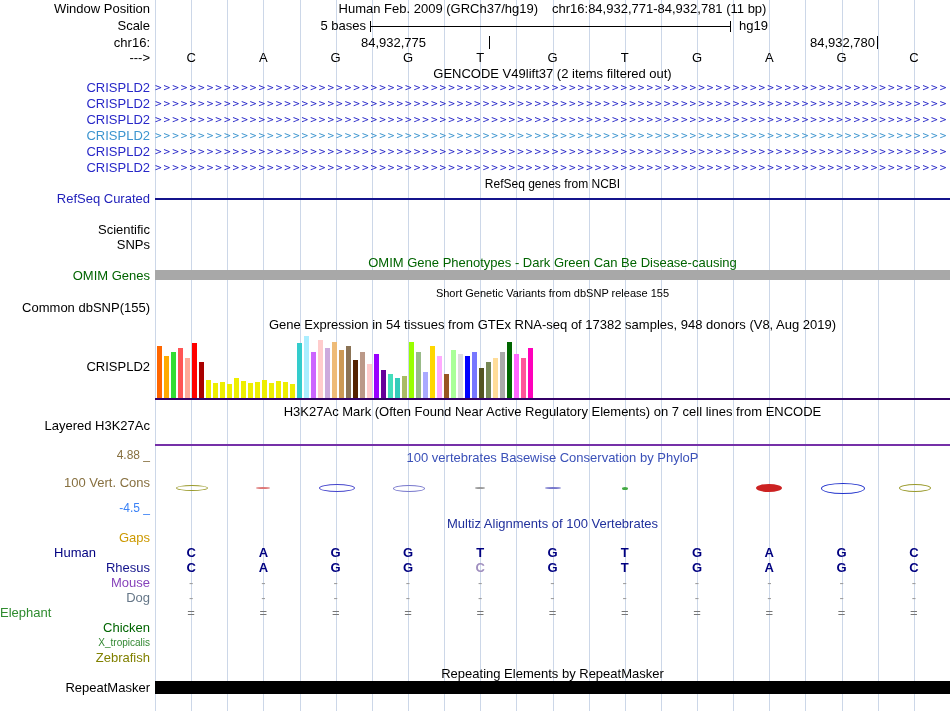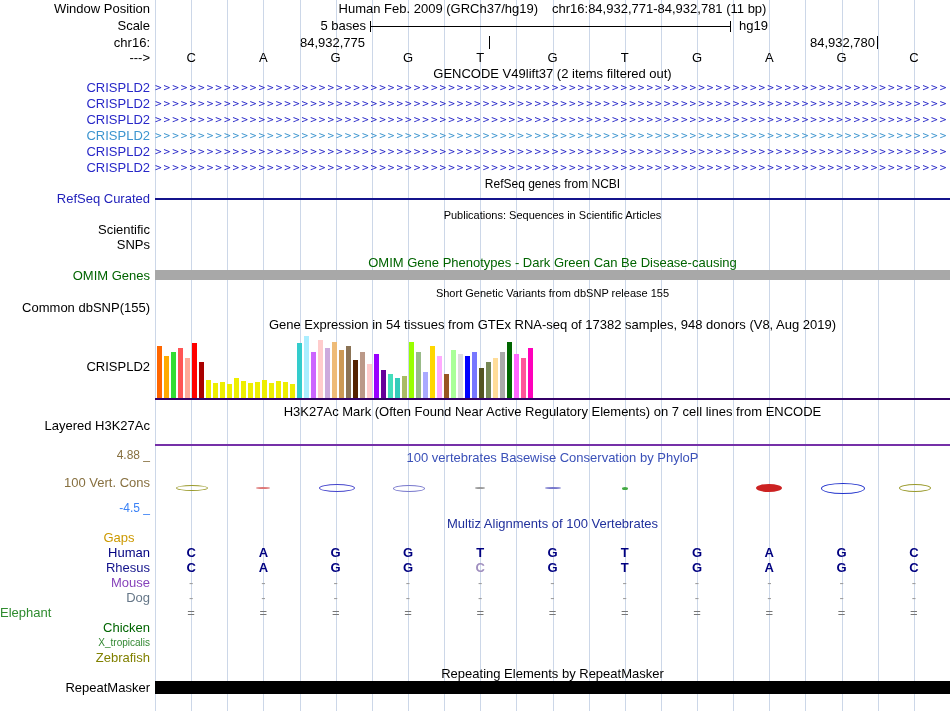--- a/index.html
+++ b/index.html
@@ -47,34 +47,33 @@
   </div>
 
   <div class="c lbl" style="top:19px">Scale</div>
   <div class="c" style="top:19px;left:155px;width:211px;text-align:right;font-size:13px;line-height:14px">5 bases</div>
   <div class="c" style="top:26px;left:370px;width:361px;height:1px;background:#000"></div>
   <div class="c" style="top:21px;left:370px;width:1px;height:11px;background:#000"></div>
   <div class="c" style="top:21px;left:730px;width:1px;height:11px;background:#000"></div>
   <div class="c" style="top:19px;left:739px;font-size:13px;line-height:14px">hg19</div>
 
   <div class="c lbl" style="top:36px">chr16:</div>
-  <div class="c" style="top:36px;left:300px;width:187px;text-align:left;font-size:13px;line-height:14px">84,932,775</div>
+  <div class="c" style="top:36px;left:300px;width:187px;text-align:center;font-size:13px;line-height:14px">84,932,775</div>
   <div class="c" style="top:36px;left:489px;width:1px;height:13px;background:#000"></div>
   <div class="c" style="top:36px;left:690px;width:185px;text-align:right;font-size:13px;line-height:14px">84,932,780</div>
   <div class="c" style="top:36px;left:877px;width:1px;height:13px;background:#000"></div>
 
   <div class="c lbl" style="top:51px">---&gt;</div>
 
   <div class="c title" style="top:67px">GENCODE V49lift37 (2 items filtered out)</div>
 
   <div class="c title sz12" style="top:178px">RefSeq genes from NCBI</div>
   <div class="c lbl" style="top: 192px; color: rgb(34, 34, 187);">RefSeq Curated</div>
   <div class="c" style="top: 198px; left: 155px; width: 795px; height: 2px; background: rgb(20, 20, 140);"></div>
 
-  <div class="c title small" style="top:209px">Publications: Sequences in Scientific Articles</div>
   <div class="c lbl" style="top:223px">Scientific</div>
   <div class="c lbl" style="top:238px">SNPs</div>
 
   <div class="c title" style="top: 256px; color: rgb(0, 100, 0);">OMIM Gene Phenotypes - Dark Green Can Be Disease-causing</div>
   <div class="c lbl" style="top: 269px; color: rgb(0, 100, 0);">OMIM Genes</div>
   <div class="c" style="top: 270px; left: 155px; width: 795px; height: 10px; background: rgb(168, 168, 168);"></div>
 
   <div class="c title small" style="top:287px">Short Genetic Variants from dbSNP release 155</div>
   <div class="c lbl" style="top:301px">Common dbSNP(155)</div>
 
@@ -176,22 +175,22 @@
     <div class="c" style="top: 485px; left: 176.136px; width: 30px; height: 4px; border-radius: 50%; border: 1px solid rgb(153, 153, 42);"></div>
     <div class="c" style="top: 487px; left: 256.409px; width: 14px; height: 2px; border-radius: 50%; background: rgb(221, 119, 119);"></div>
     <div class="c" style="top: 484px; left: 318.682px; width: 34px; height: 6px; border-radius: 50%; border: 1px solid rgb(68, 68, 204);"></div>
     <div class="c" style="top: 484.5px; left: 392.955px; width: 30px; height: 5px; border-radius: 50%; border: 1px solid rgb(119, 119, 204);"></div>
     <div class="c" style="top: 487px; left: 475.227px; width: 10px; height: 2px; border-radius: 50%; background: rgb(153, 153, 153);"></div>
     <div class="c" style="top: 487px; left: 544.5px; width: 16px; height: 2px; border-radius: 50%; background: rgb(119, 119, 204);"></div>
     <div class="c" style="top: 486.5px; left: 621.773px; width: 6px; height: 3px; border-radius: 50%; background: rgb(68, 170, 68);"></div>
     <div class="c" style="top: 484px; left: 756.318px; width: 26px; height: 8px; border-radius: 50%; background: rgb(204, 34, 34);"></div>
     <div class="c" style="top: 482.5px; left: 820.591px; width: 42px; height: 9px; border-radius: 50%; border: 1px solid rgb(34, 51, 204);"></div>
     <div class="c" style="top: 484px; left: 898.864px; width: 30px; height: 6px; border-radius: 50%; border: 1px solid rgb(153, 153, 42);"></div>
-    <div class="c" style="top: 531px; left: 0px; width: 150px; text-align: center; font-size: 13px; line-height: 14px; color: rgb(204, 153, 0); margin-left: 44px;">Gaps</div>
-    <div class="c" style="top: 546px; left: 0px; width: 150px; text-align: right; font-size: 13px; line-height: 14px; color: rgb(0, 0, 128);">Human</div>
+    <div class="c" style="top: 531px; left: 0px; width: 150px; text-align: right; font-size: 13px; line-height: 14px; color: rgb(204, 153, 0);">Gaps</div>
+    <div class="c" style="top: 546px; left: 0px; width: 150px; text-align: center; font-size: 13px; line-height: 14px; color: rgb(0, 0, 128);">Human</div>
     <div class="c" style="top: 546px; left: 191.136px; transform: translateX(-50%); font-size: 13px; line-height: 14px; font-weight: bold; color: rgb(0, 0, 128);">C</div>
     <div class="c" style="top: 546px; left: 263.409px; transform: translateX(-50%); font-size: 13px; line-height: 14px; font-weight: bold; color: rgb(0, 0, 128);">A</div>
     <div class="c" style="top: 546px; left: 335.682px; transform: translateX(-50%); font-size: 13px; line-height: 14px; font-weight: bold; color: rgb(0, 0, 128);">G</div>
     <div class="c" style="top: 546px; left: 407.955px; transform: translateX(-50%); font-size: 13px; line-height: 14px; font-weight: bold; color: rgb(0, 0, 128);">G</div>
     <div class="c" style="top: 546px; left: 480.227px; transform: translateX(-50%); font-size: 13px; line-height: 14px; font-weight: bold; color: rgb(0, 0, 128);">T</div>
     <div class="c" style="top: 546px; left: 552.5px; transform: translateX(-50%); font-size: 13px; line-height: 14px; font-weight: bold; color: rgb(0, 0, 128);">G</div>
     <div class="c" style="top: 546px; left: 624.773px; transform: translateX(-50%); font-size: 13px; line-height: 14px; font-weight: bold; color: rgb(0, 0, 128);">T</div>
     <div class="c" style="top: 546px; left: 697.045px; transform: translateX(-50%); font-size: 13px; line-height: 14px; font-weight: bold; color: rgb(0, 0, 128);">G</div>
     <div class="c" style="top: 546px; left: 769.318px; transform: translateX(-50%); font-size: 13px; line-height: 14px; font-weight: bold; color: rgb(0, 0, 128);">A</div>
     <div class="c" style="top: 546px; left: 841.591px; transform: translateX(-50%); font-size: 13px; line-height: 14px; font-weight: bold; color: rgb(0, 0, 128);">G</div>

